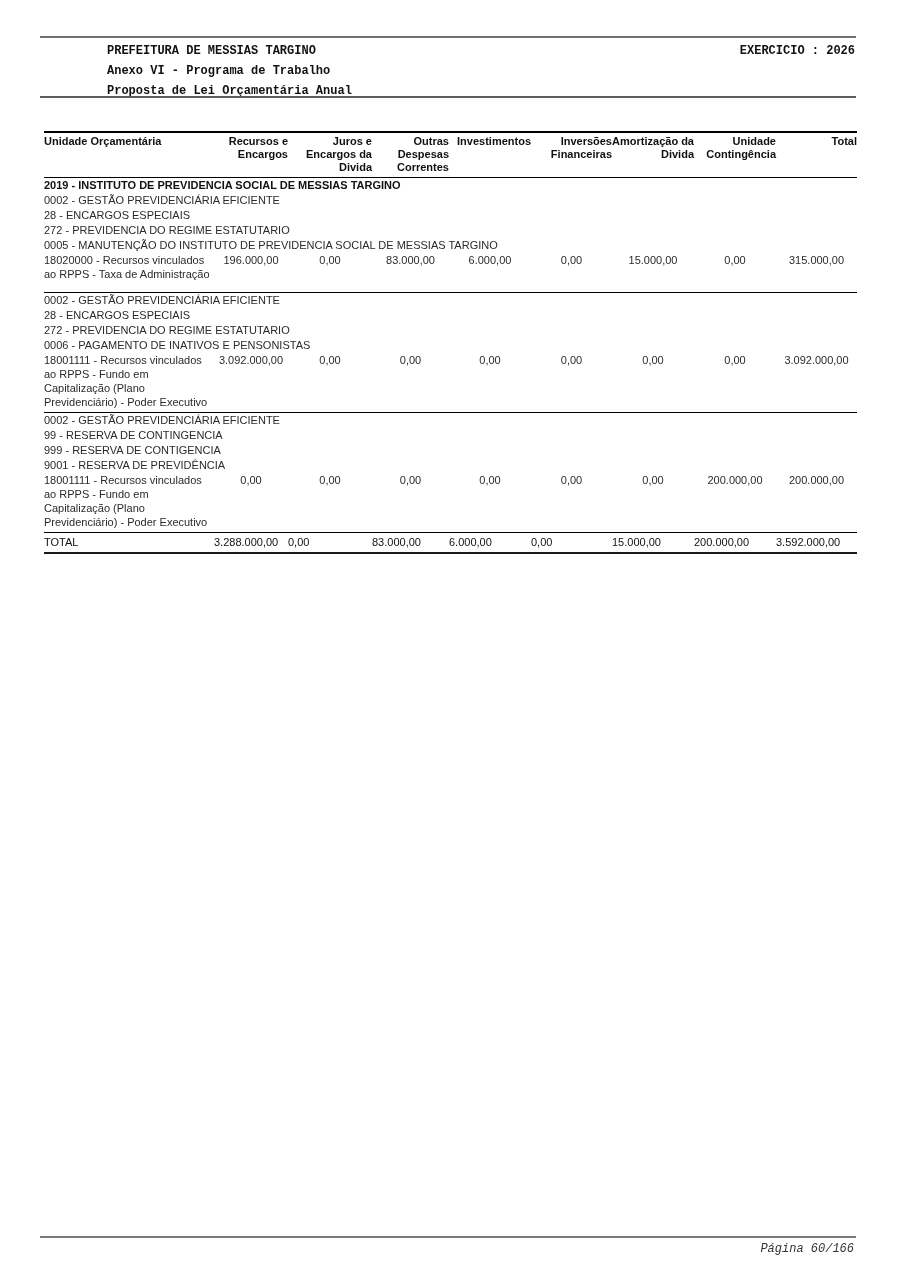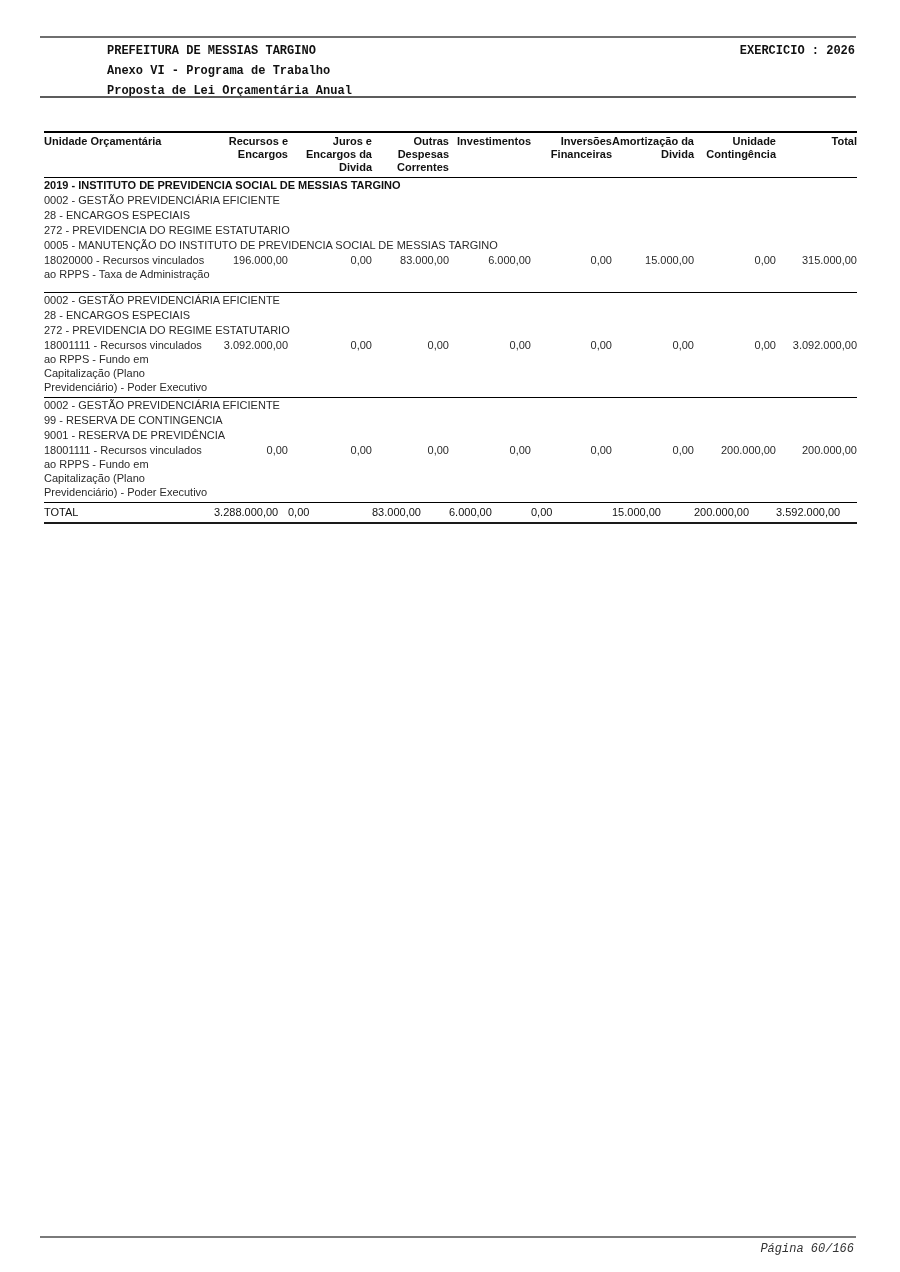--- a/index.html
+++ b/index.html
@@ -54,21 +54,21 @@
   tr.heading-row td {
     line-height: 15px;
     white-space: nowrap;
     overflow: visible;
     color: #2a2a2a;
   }
   tr.heading-row.bold td { font-weight: bold; color: #111; }
 
   tr.data-row td { vertical-align: top; line-height: 14px; margin-top: 47px; }
   tr.data-row td.name { text-align: left; padding-right: 2px; color: #2a2a2a; }
-  tr.data-row td.num { text-align: right; color: #2a2a2a; }
+  tr.data-row td.num { text-align: center; color: #2a2a2a; }
   tr.data-row.block-end td { border-bottom: 1px solid #000; }
   tr.data-row.pad-lg td { padding-bottom: 11px; }
   tr.data-row.pad-sm td { padding-bottom: 3px; }
 
   tr.total-row td {
     border-top: 1px solid #000;
     border-bottom: 2px solid #1a1a1a;
     line-height: 14px;
     padding: 2px 0 3px 0;
     color: #111;
@@ -190,39 +190,45 @@
 
         <tr class="heading-row">
           <td colspan="9">0002 - GESTÃO PREVIDENCIÁRIA EFICIENTE</td>
         </tr>
         <tr class="heading-row">
           <td colspan="9">28 - ENCARGOS ESPECIAIS</td>
         </tr>
         <tr class="heading-row">
           <td colspan="9">272 - PREVIDENCIA DO REGIME ESTATUTARIO</td>
         </tr>
+        <tr class="heading-row">
+          <td colspan="9">0006 - PAGAMENTO DE INATIVOS E PENSONISTAS</td>
+        </tr>
         <tr class="data-row block-end pad-sm">
           <td class="name">18001111 - Recursos vinculados ao RPPS - Fundo em Capitalização (Plano Previdenciário) - Poder Executivo</td>
           <td class="num">3.092.000,00</td>
           <td class="num">0,00</td>
           <td class="num">0,00</td>
           <td class="num">0,00</td>
           <td class="num">0,00</td>
           <td class="num">0,00</td>
           <td class="num">0,00</td>
           <td class="num">3.092.000,00</td>
         </tr>
 
         <tr class="heading-row">
           <td colspan="9">0002 - GESTÃO PREVIDENCIÁRIA EFICIENTE</td>
         </tr>
         <tr class="heading-row">
           <td colspan="9">99 - RESERVA DE CONTINGENCIA</td>
         </tr>
         <tr class="heading-row">
+          <td colspan="9">999 - RESERVA DE CONTIGENCIA</td>
+        </tr>
+        <tr class="heading-row">
           <td colspan="9">9001 - RESERVA DE PREVIDÊNCIA</td>
         </tr>
         <tr class="data-row block-end pad-sm">
           <td class="name">18001111 - Recursos vinculados ao RPPS - Fundo em Capitalização (Plano Previdenciário) - Poder Executivo</td>
           <td class="num">0,00</td>
           <td class="num">0,00</td>
           <td class="num">0,00</td>
           <td class="num">0,00</td>
           <td class="num">0,00</td>
           <td class="num">0,00</td>

